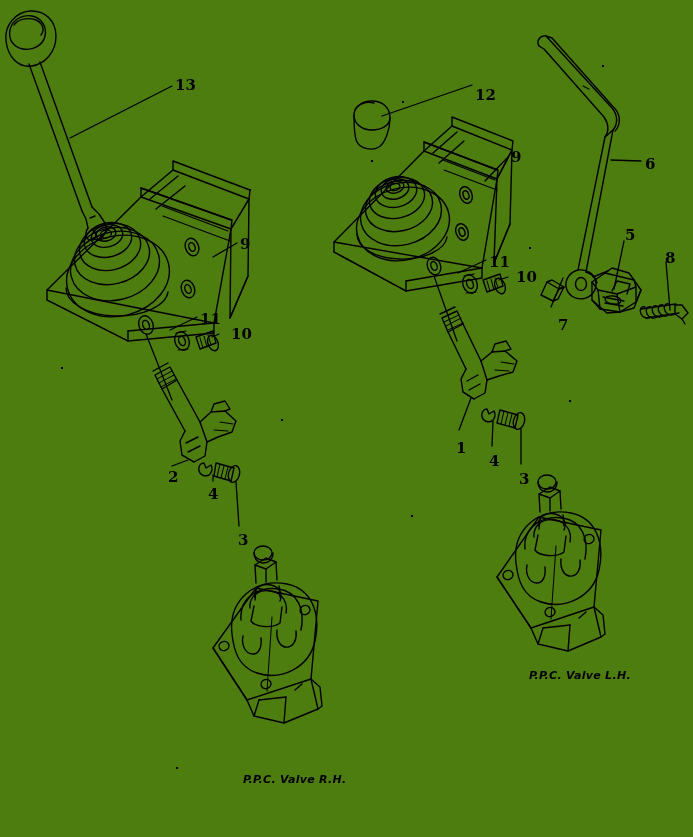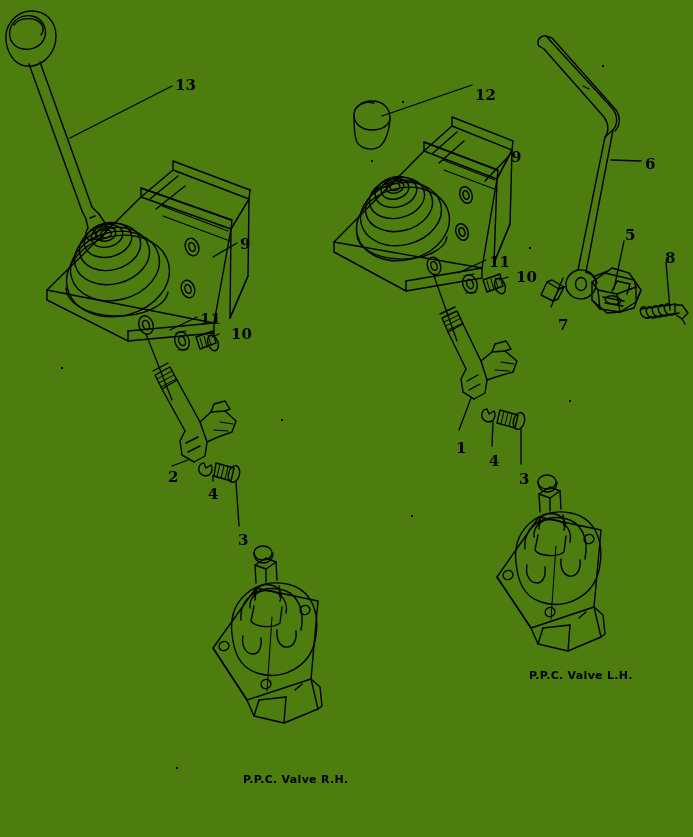--- a/index.html
+++ b/index.html
@@ -38,20 +38,21 @@
   .caption {
     position: absolute;
     font-family: "DejaVu Sans", sans-serif;
     font-weight: bold;
     font-size: 11px;
     color: #000000;
     line-height: 1;
     white-space: nowrap;
     letter-spacing: 0.3px;
     user-select: none;
+    font-style: italic;
   }
   .speck {
     position: absolute;
     width: 2px;
     height: 2px;
     background: #000000;
   }
 </style>
 </head>
 <body>

